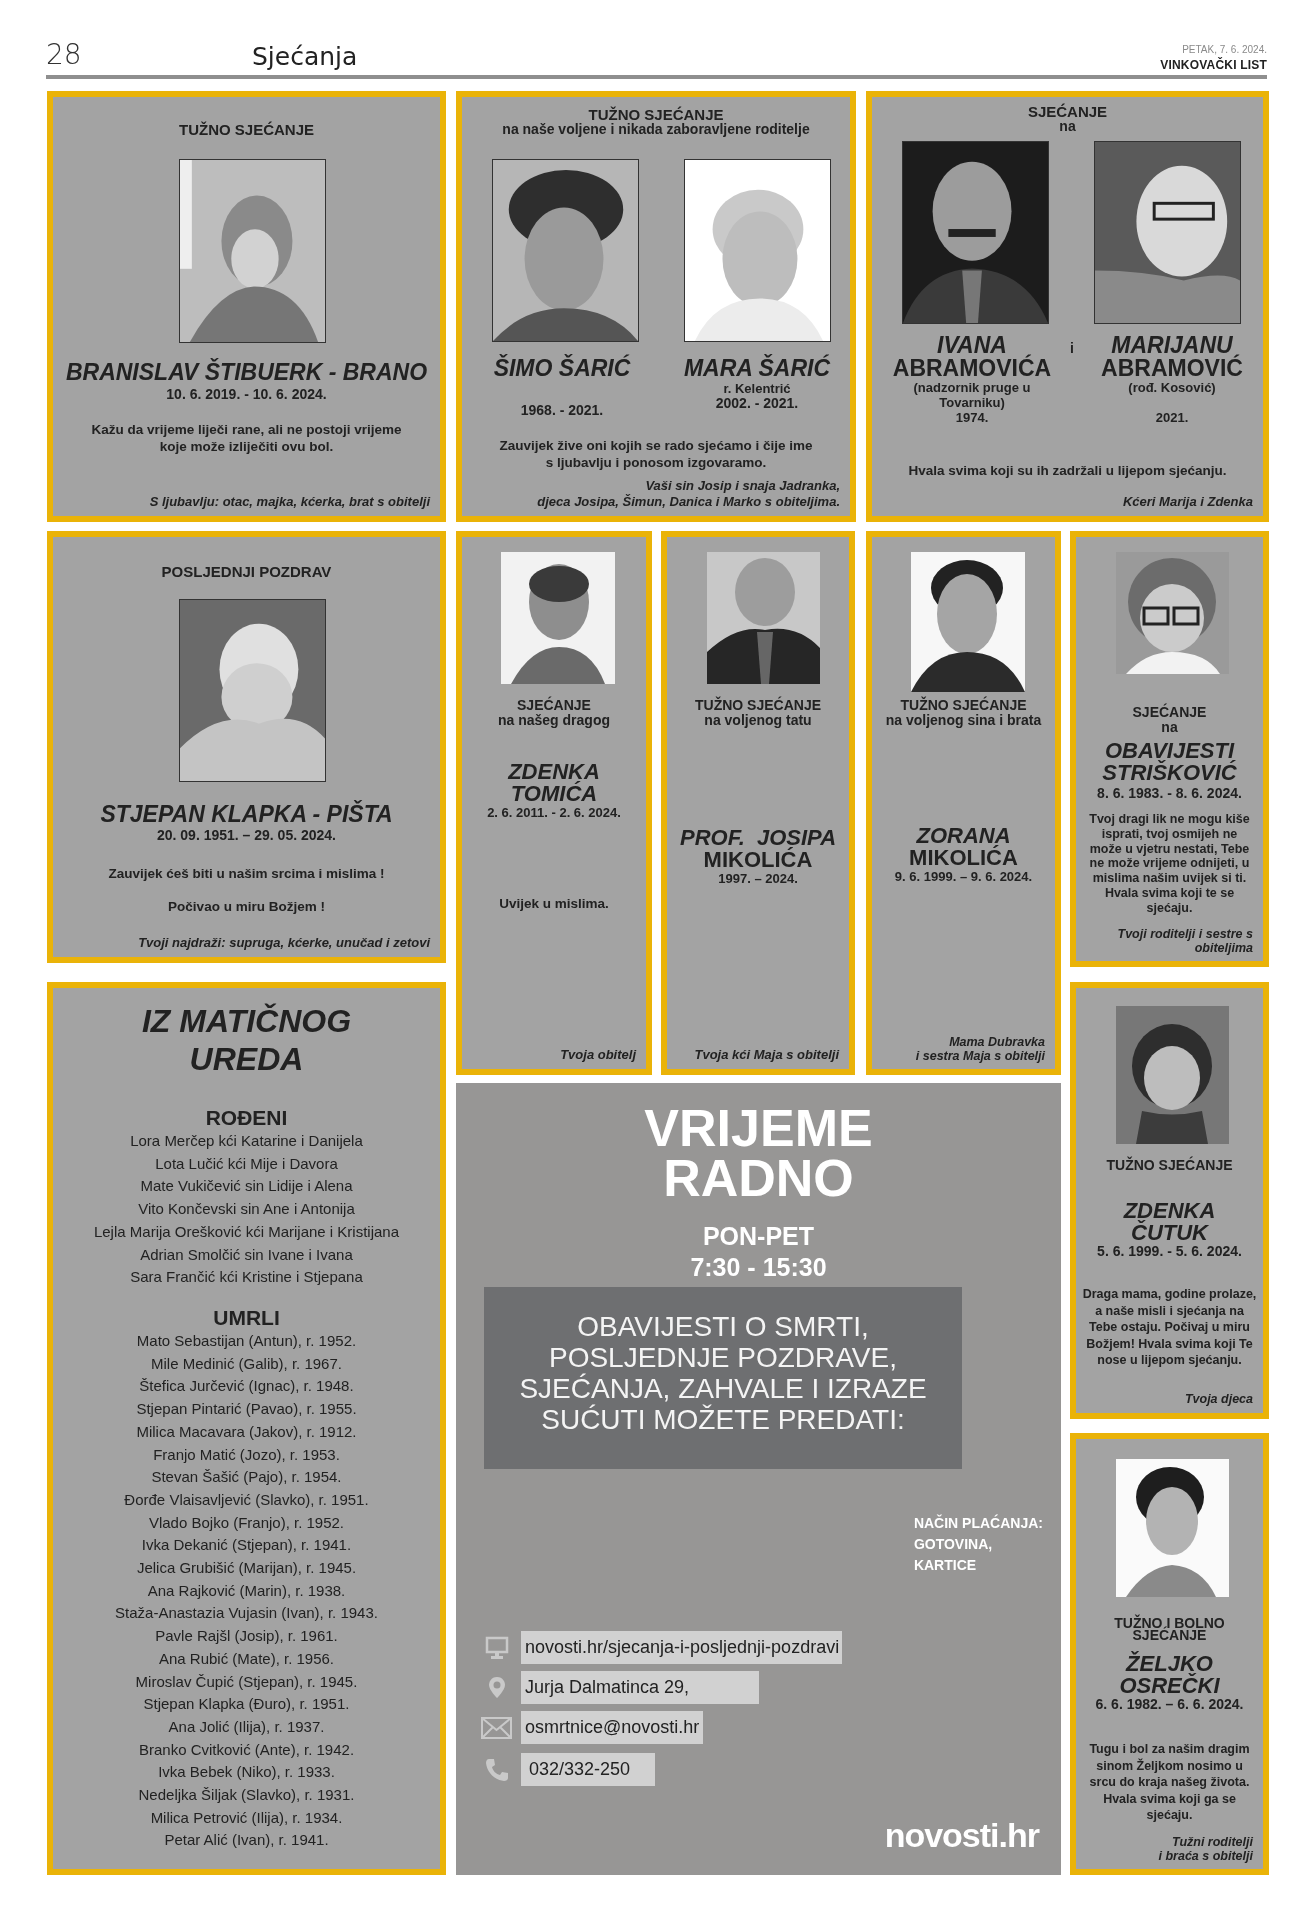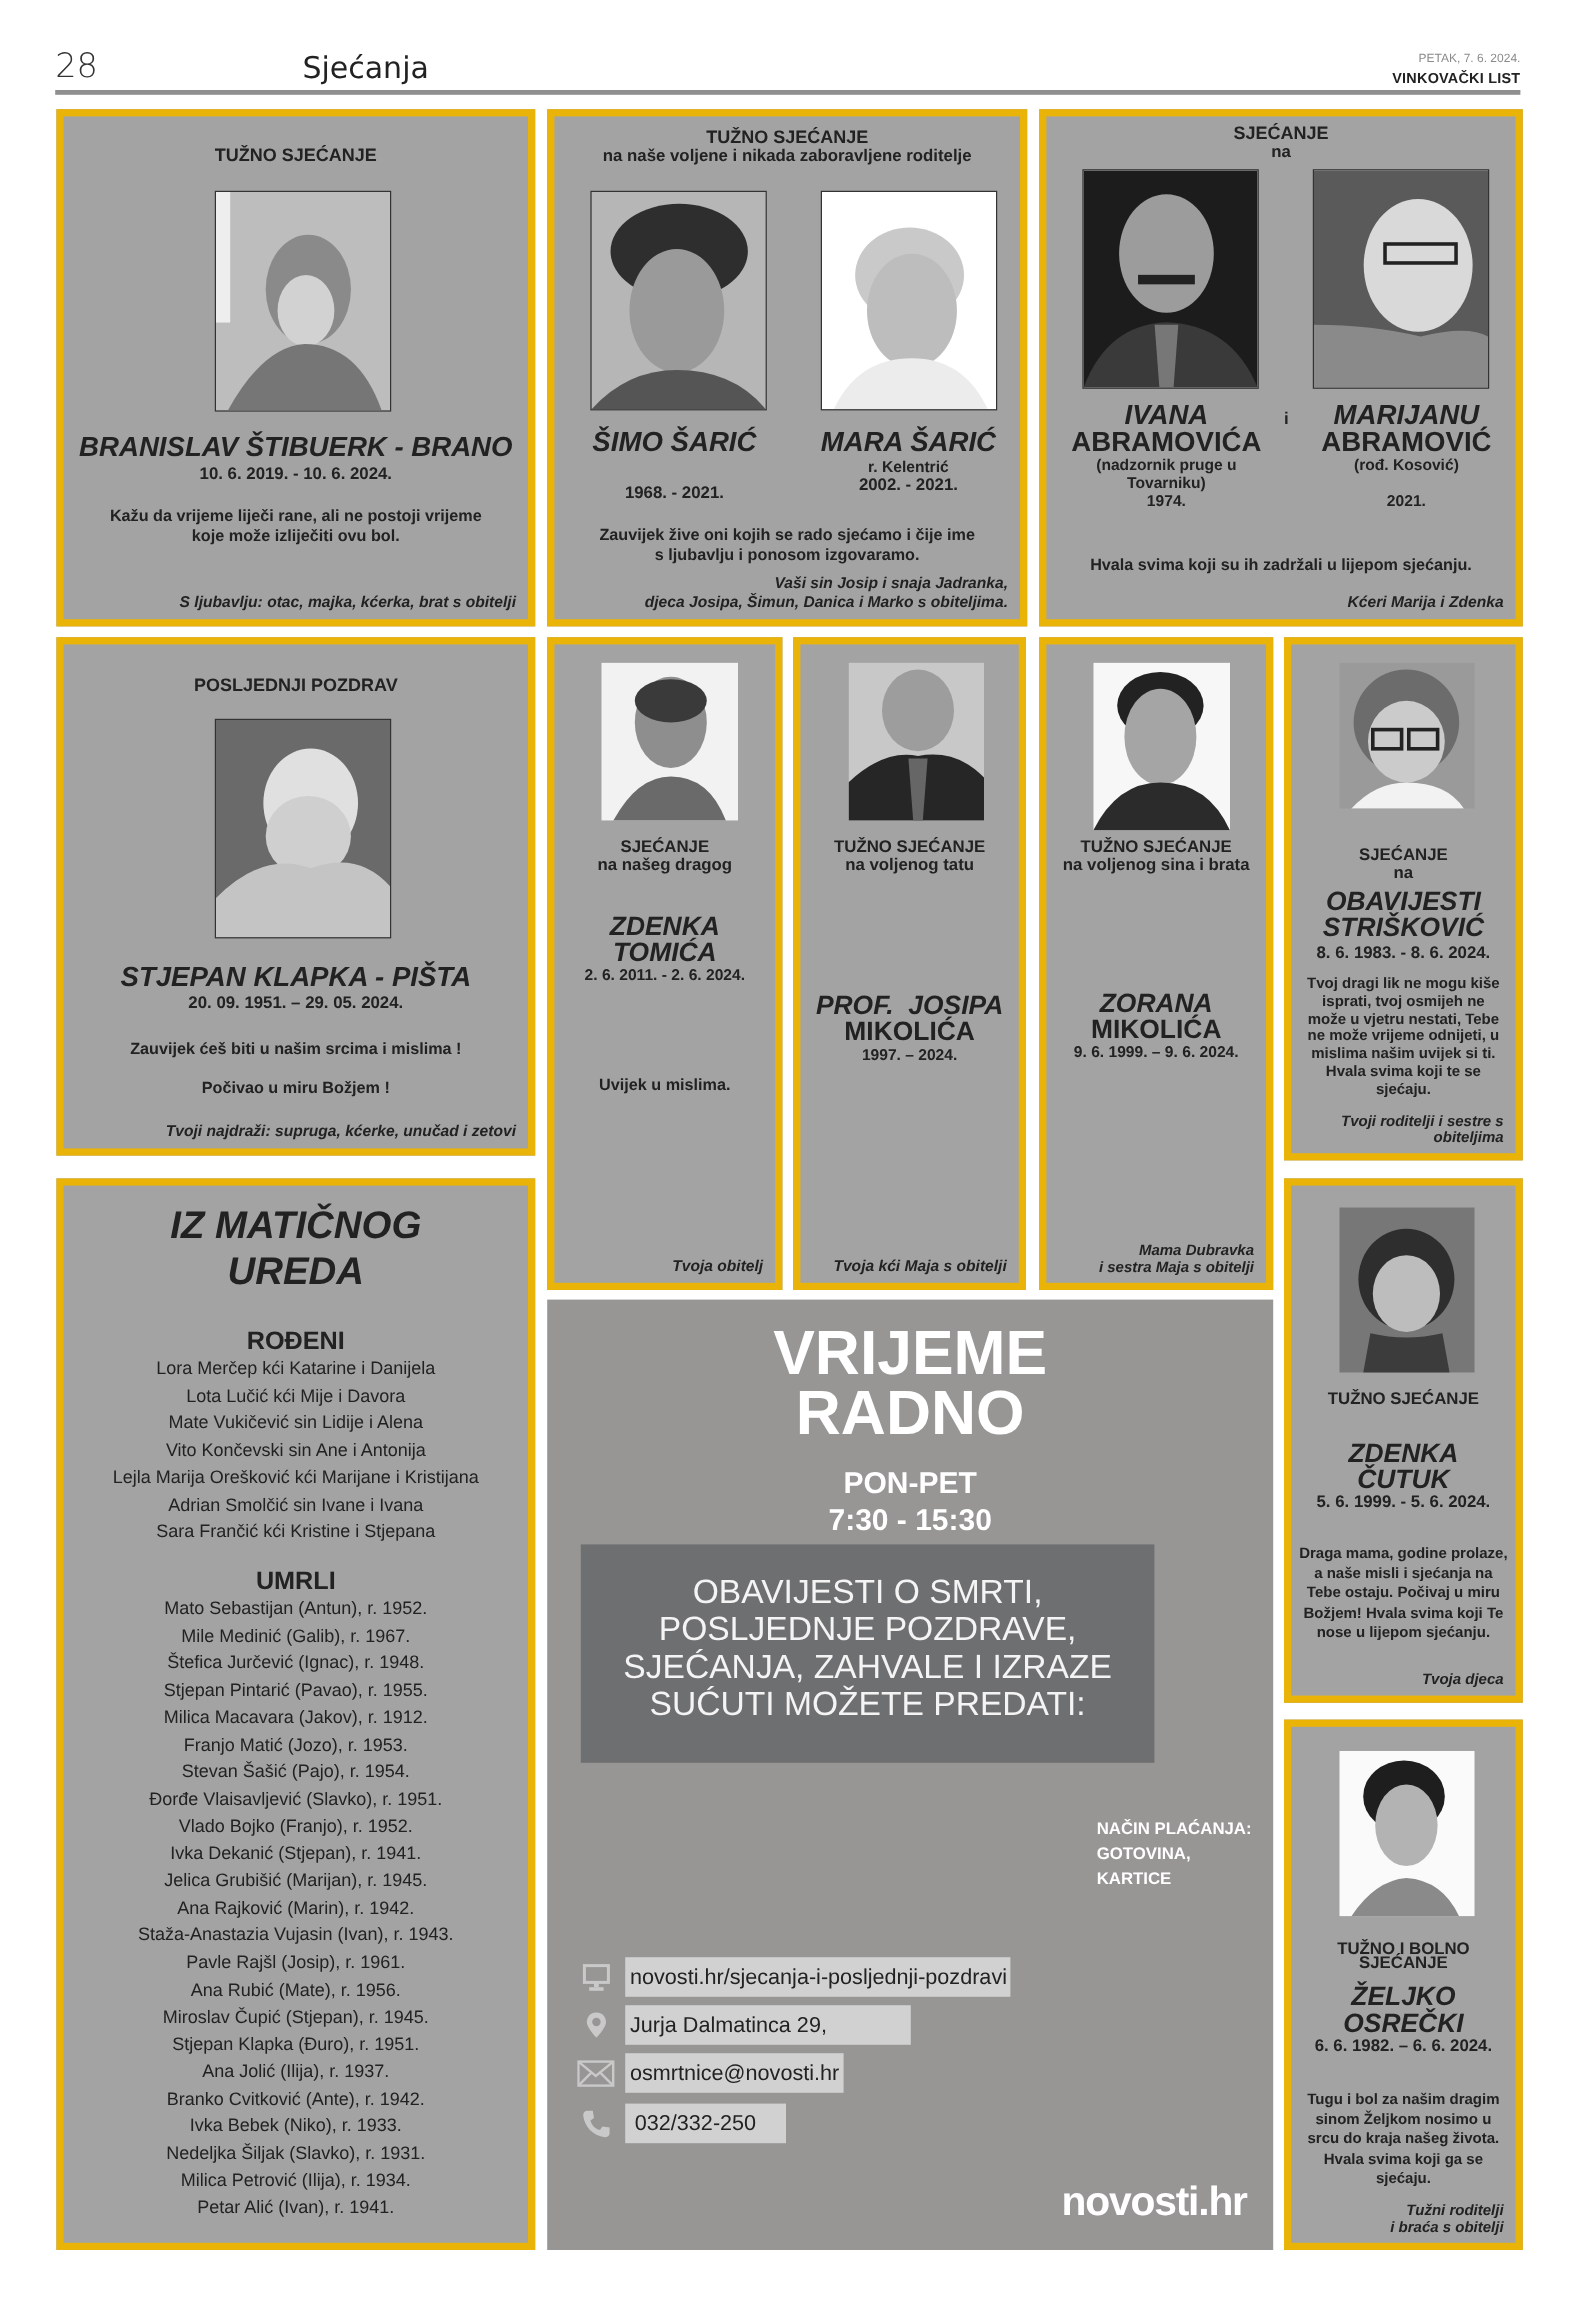--- a/index.html
+++ b/index.html
@@ -256,21 +256,21 @@
     <li>Mile Medinić (Galib), r. 1967.</li>
     <li>Štefica Jurčević (Ignac), r. 1948.</li>
     <li>Stjepan Pintarić (Pavao), r. 1955.</li>
     <li>Milica Macavara (Jakov), r. 1912.</li>
     <li>Franjo Matić (Jozo), r. 1953.</li>
     <li>Stevan Šašić (Pajo), r. 1954.</li>
     <li>Đorđe Vlaisavljević (Slavko), r. 1951.</li>
     <li>Vlado Bojko (Franjo), r. 1952.</li>
     <li>Ivka Dekanić (Stjepan), r. 1941.</li>
     <li>Jelica Grubišić (Marijan), r. 1945.</li>
-    <li>Ana Rajković (Marin), r. 1942.</li>
+    <li>Ana Rajković (Marin), r. 1938.</li>
     <li>Staža-Anastazia Vujasin (Ivan), r. 1943.</li>
     <li>Pavle Rajšl (Josip), r. 1961.</li>
     <li>Ana Rubić (Mate), r. 1956.</li>
     <li>Miroslav Čupić (Stjepan), r. 1945.</li>
     <li>Stjepan Klapka (Đuro), r. 1951.</li>
     <li>Ana Jolić (Ilija), r. 1937.</li>
     <li>Branko Cvitković (Ante), r. 1942.</li>
     <li>Ivka Bebek (Niko), r. 1933.</li>
     <li>Nedeljka Šiljak (Slavko), r. 1931.</li>
     <li>Milica Petrović (Ilija), r. 1934.</li>

